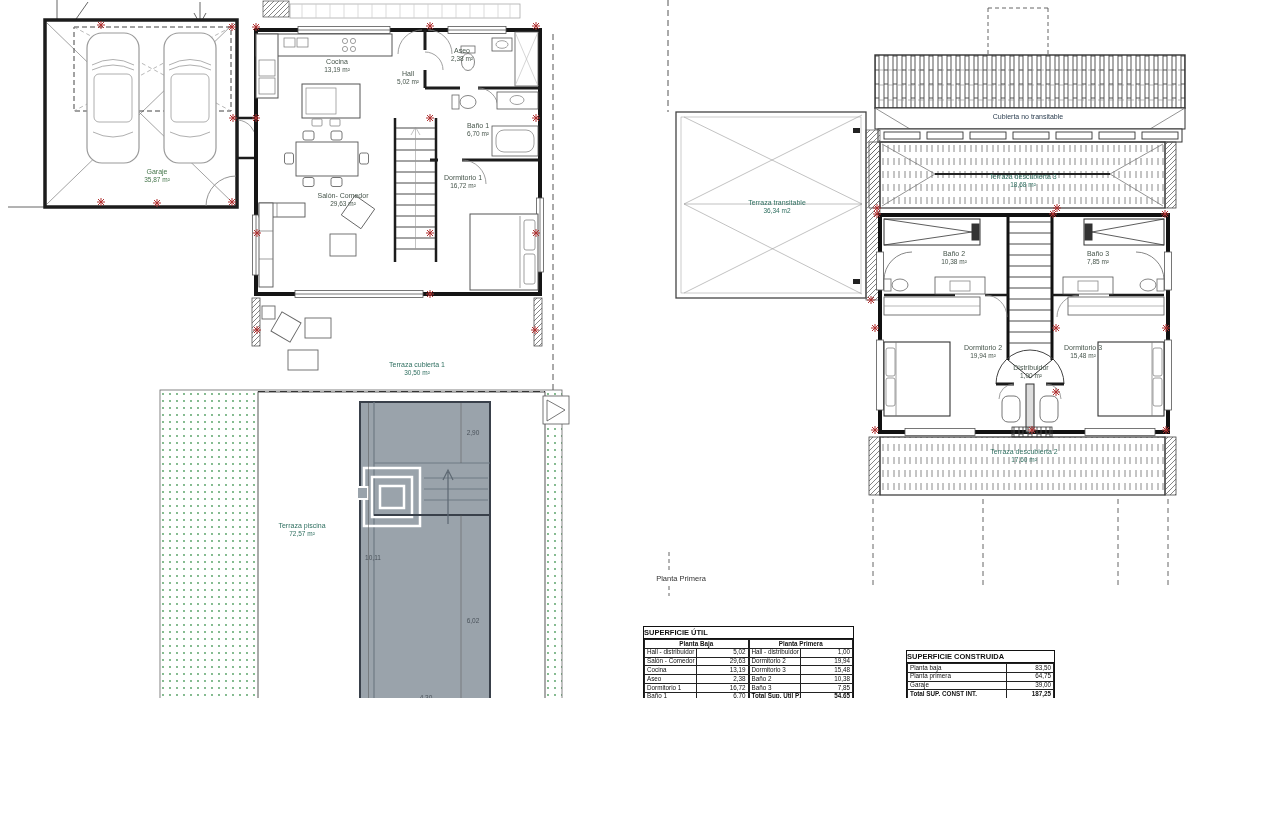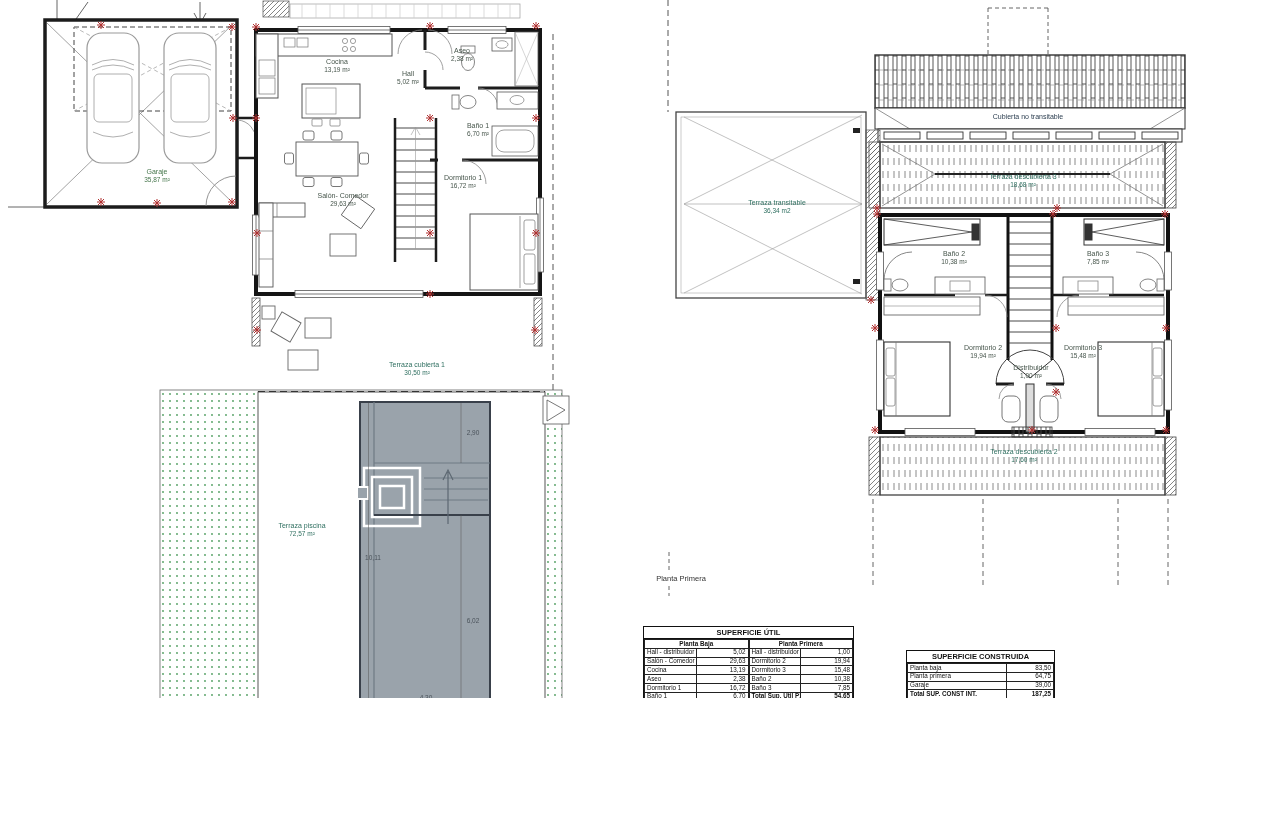--- a/index.html
+++ b/index.html
@@ -8,21 +8,21 @@
   #drawing{position:absolute;left:0;top:0;}
   .lbl{position:absolute;transform:translate(-50%,-50%);display:flex;flex-direction:column;
        align-items:center;text-align:center;font-size:7px;line-height:1.2;color:#46554b;
        white-space:nowrap;pointer-events:none;}
   .lbl .a{font-size:6.5px;}
   .lbl.t{color:#2f6f60;}
   .lbl.g{color:#47774d;}
   .dim{position:absolute;transform:translate(-50%,-50%);font-size:6.5px;color:#4a525a;white-space:nowrap;}
   .cap{position:absolute;transform:translate(-50%,-50%);font-size:7.5px;color:#333;white-space:nowrap;}
   .tbl{position:absolute;background:#fff;border:1.5px solid #111;color:#111;}
-  .tbl .ttl{font-weight:bold;font-size:7.5px;text-align:center;border-bottom:1px solid #111;padding:1px 0;}
+  .tbl .ttl{font-weight:bold;font-size:7.5px;text-align:left;border-bottom:1px solid #111;padding:1px 0;}
   .tbl table{border-collapse:collapse;width:100%;table-layout:fixed;}
   .tbl td{border:0.8px solid #222;font-size:6.3px;line-height:1.05;height:6.8px;padding:0.5px 2px;
           overflow:hidden;white-space:nowrap;}
   .tbl td.v{text-align:right;width:29%;}
   .tbl td.hd{font-weight:bold;text-align:center;}
   .tbl td.hl{font-weight:bold;text-align:left;}
   .tbl tr.tot td{font-weight:bold;}
   .tbl td.esp{font-style:italic;font-weight:bold;text-align:center;}
   .cols{display:flex;}
   .cols table{width:50%;}

